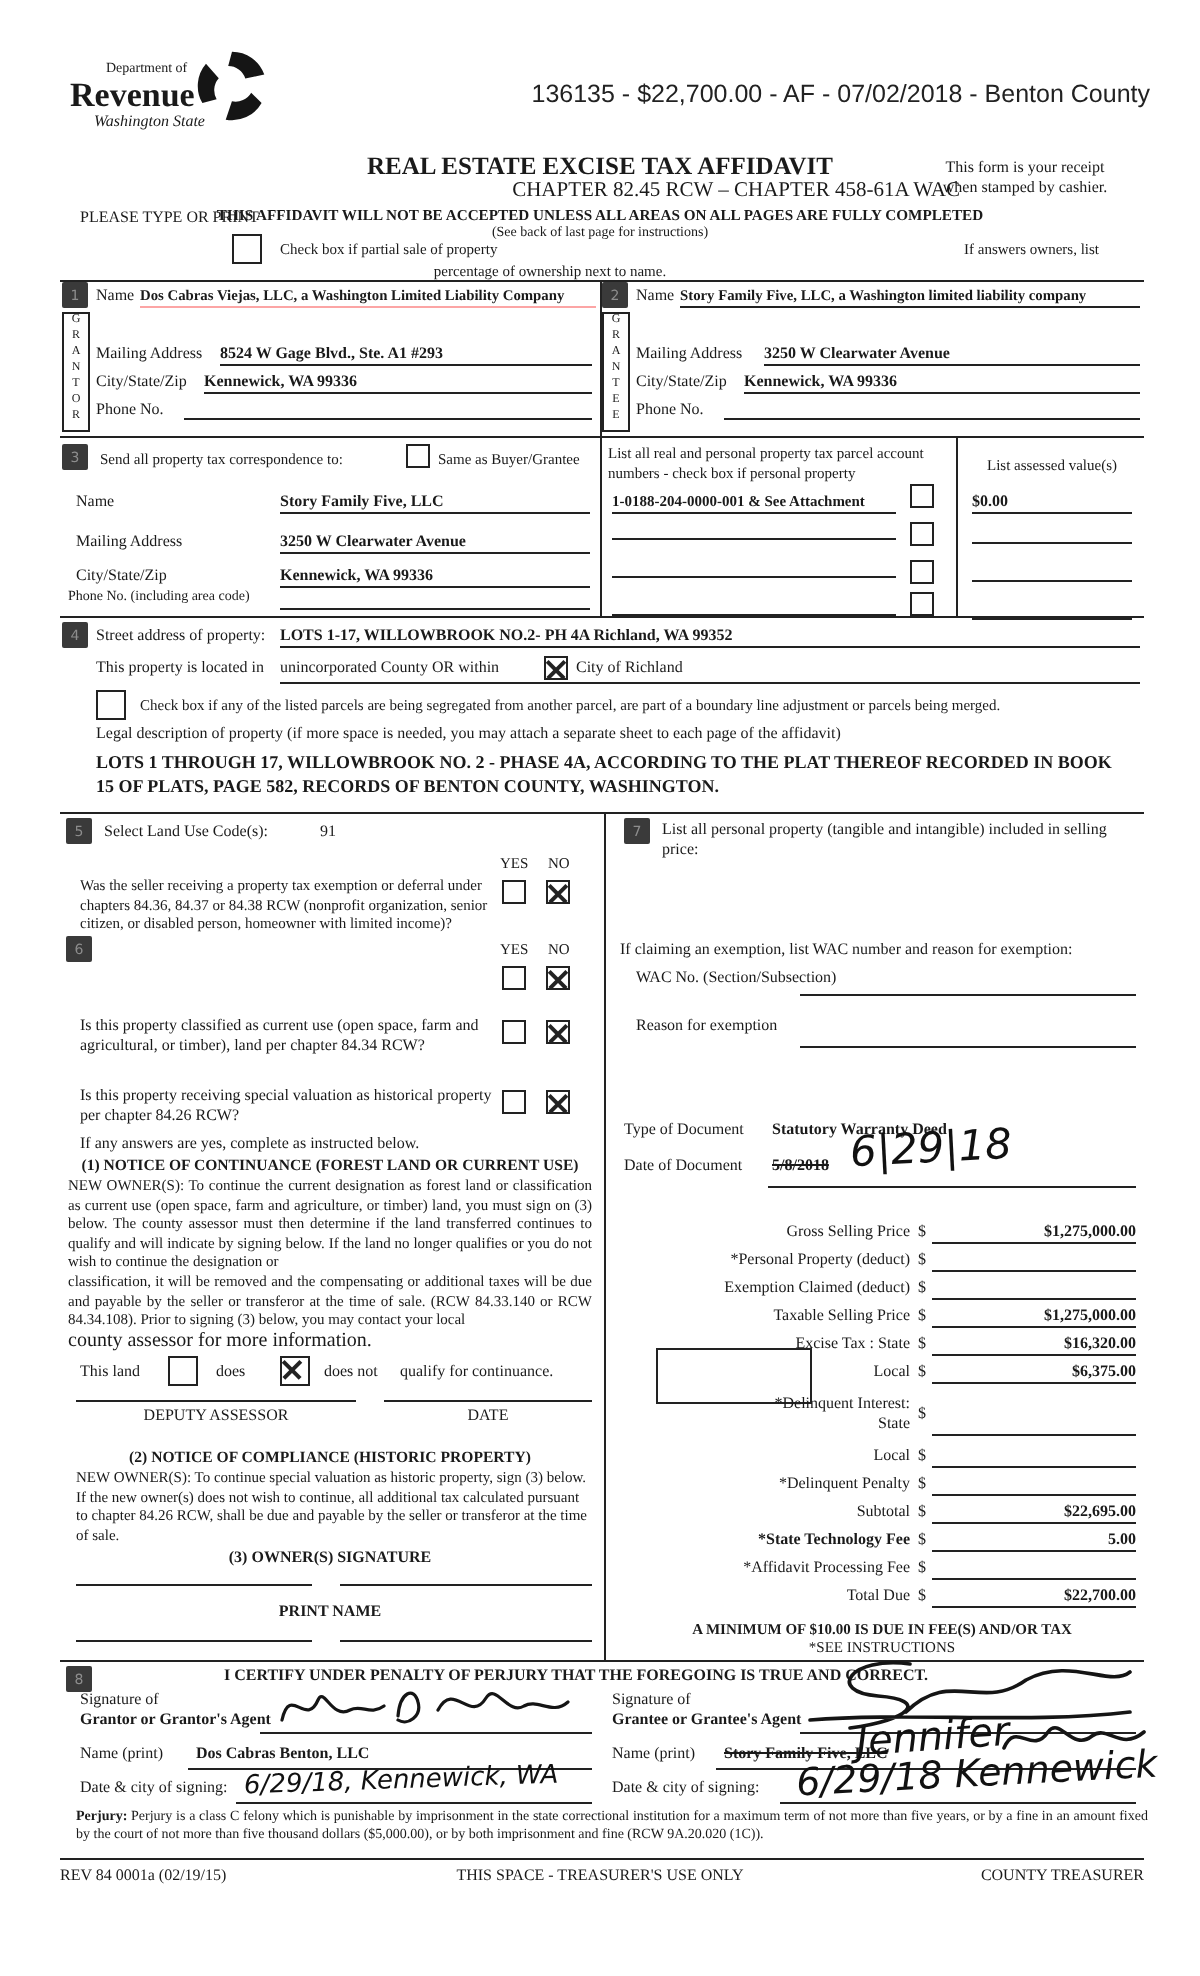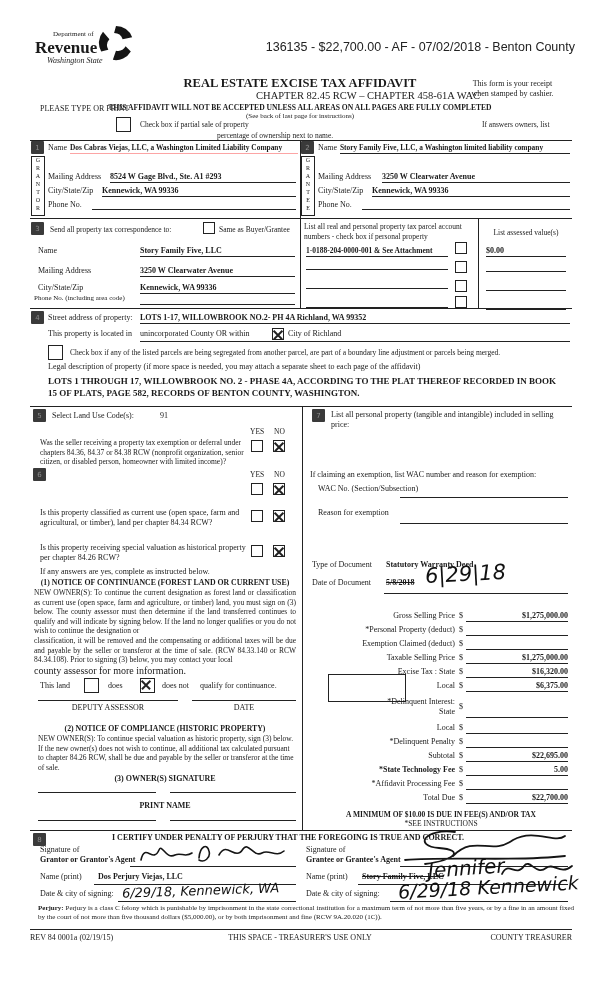--- a/index.html
+++ b/index.html
@@ -267,21 +267,21 @@
 
   <div class="abs t8" style="left:40px;top:845px;">Signature of</div>
   <div class="abs b t8" style="left:40px;top:855px;">Grantor or Grantor's Agent</div>
   <span class="abs" style="left:135px;top:838px;">
     <svg class="sig" width="160" height="30" viewBox="0 0 160 30">
       <path d="M6,22 C10,4 18,26 24,12 C27,5 31,22 40,17 C46,14 50,20 57,15 M64,20 C65,8 72,5 74,13 C76,20 69,25 64,22 M84,17 C92,2 100,24 108,11 C113,3 119,20 127,15 C134,11 141,20 149,13" stroke-width="1.6"></path>
     </svg>
   </span>
   <div class="hline" style="left:130px;top:866px;width:166px;"></div>
   <div class="abs t8" style="left:40px;top:872px;">Name (print)</div>
-  <div class="abs b t8" style="left:98px;top:872px;">Dos Perjury Viejas, LLC</div>
+  <div class="abs b t8" style="left:98px;top:872px;">Dos Cabras Benton, LLC</div>
   <div class="hline" style="left:94px;top:884px;width:202px;"></div>
   <div class="abs t8" style="left:40px;top:889px;">Date &amp; city of signing:</div>
   <div class="abs hand" style="left:122px;top:883px;font-size:13px;transform:rotate(-2deg);">6/29/18,  Kennewick, WA</div>
   <div class="hline" style="left:118px;top:901px;width:178px;"></div>
 
   <div class="abs t8" style="left:306px;top:845px;">Signature of</div>
   <div class="abs b t8" style="left:306px;top:855px;">Grantee or Grantee's Agent</div>
   <span class="abs" style="left:395px;top:826px;">
     <svg class="sig" width="175" height="44" viewBox="0 0 175 44">
       <path d="M60,6 C30,2 18,20 44,22 C70,24 60,34 30,38 M58,30 C80,8 96,30 118,14 C140,2 160,18 170,10 M10,34 C60,30 120,36 170,30" stroke-width="1.8"></path>

